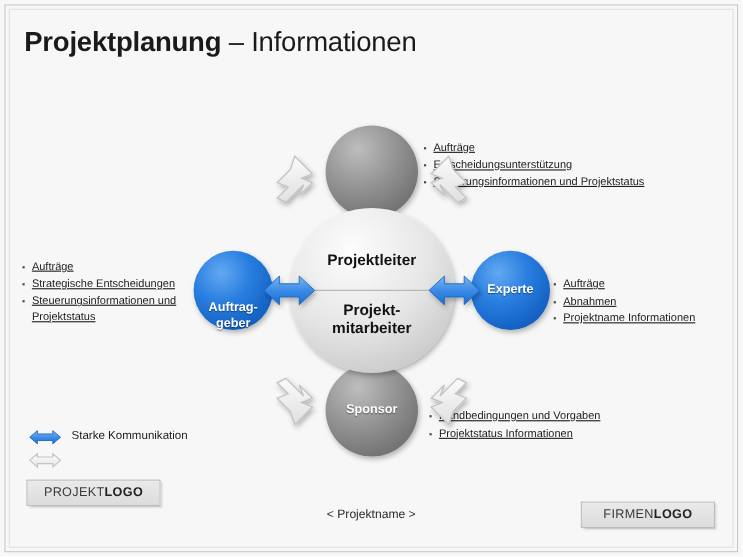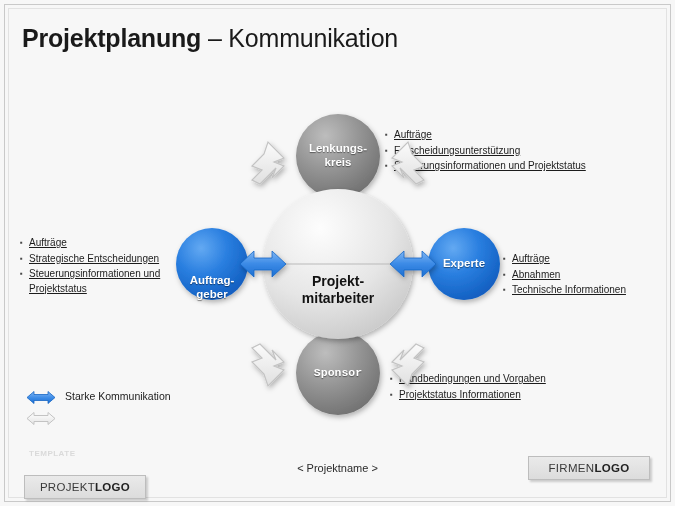--- a/index.html
+++ b/index.html
@@ -140,21 +140,21 @@
     box-shadow: 2px 2px 2px rgba(0,0,0,0.18);
     display: flex;
     align-items: center;
     justify-content: center;
     font-size: 11.5px;
     color: #3a3a3a;
     letter-spacing: 0.3px;
     box-sizing: border-box;
   }
   .logo-box b { color: #222; }
-  #logo-left  { left: 24px;  top: 475px; justify-content: center; }
+  #logo-left  { left: 24px;  top: 436px; justify-content: center; }
   #logo-right { left: 528px; top: 456px; }
   #project-name {
     position: absolute;
     left: 0; right: 0; top: 462px;
     text-align: center;
     font-size: 11px;
     color: #2a2a2a;
   }
   .watermark {
     position: absolute;
@@ -168,21 +168,21 @@
 </style>
 </head>
 <body>
 
 <div id="slide">
 
   <div class="frame-outer"></div>
   <div class="frame-inner"></div>
 
   <div class="title">
-    <span class="t-bold">Projektplanung</span><span class="t-light"> – Kommunikation</span>
+    <span class="t-bold">Projektplanung</span><span class="t-light"> – Informationen</span>
   </div>
 
   <div class="bullets" id="bullets-top">
     <div class="b-row">
       <span class="b-mark">▪</span>
       <span class="b-text">Aufträge</span>
     </div>
     <div class="b-row">
       <span class="b-mark">▪</span>
       <span class="b-text">Entscheidungsunterstützung</span>
@@ -212,21 +212,21 @@
     <div class="b-row">
       <span class="b-mark">▪</span>
       <span class="b-text">Aufträge</span>
     </div>
     <div class="b-row">
       <span class="b-mark">▪</span>
       <span class="b-text">Abnahmen</span>
     </div>
     <div class="b-row">
       <span class="b-mark">▪</span>
-      <span class="b-text">Technische Informationen</span>
+      <span class="b-text">Projektname Informationen</span>
     </div>
   </div>
 
   <div class="bullets" id="bullets-bottom">
     <div class="b-row">
       <span class="b-mark">▪</span>
       <span class="b-text">Randbedingungen und Vorgaben</span>
     </div>
     <div class="b-row">
       <span class="b-mark">▪</span>
@@ -310,27 +310,26 @@
 
       <g filter="url(#softShadow)">
         <polygon points="72,156 86,143 86,150 104,150 104,143 118,156 104,169 104,162 86,162 86,169" fill="url(#gradStrong)" stroke="#1766c4" stroke-width="0.8"></polygon>
       </g>
 
       <g filter="url(#softShadow)">
         <polygon points="222,156 236,143 236,150 254,150 254,143 268,156 254,169 254,162 236,162 236,169" fill="url(#gradStrong)" stroke="#1766c4" stroke-width="0.8"></polygon>
       </g>
     </svg>
 
-    <div class="node-label" style="left:120px; top:34px; width:100px;">Lenkungs-
-kreis</div>
-    <div class="node-label" style="left:120px; top:258px; width:100px;font-family:Liberation Mono, monospace;">Sponsor</div>
+    <div class="node-label" style="left:120px; top:258px; width:100px;">Sponsor</div>
     <div class="node-label" style="left:0px; top:142px; width:88px;margin-top:24px;">Auftrag-
 geber</div>
     <div class="node-label" style="left:252px; top:149px; width:88px;">Experte</div>
 
+    <div class="center-label" style="left:100px; top:120px; width:140px;">Projektleiter</div>
     <div class="center-label" style="left:100px; top:165px; width:140px;">Projekt-
 mitarbeiter</div>
   </div>
 
   <div id="legend">
     <div class="legend-row">
       <span class="legend-icon">
         <svg width="30" height="15" viewBox="0 0 30 15" xmlns="http://www.w3.org/2000/svg">
           <defs>
             <linearGradient id="lgStrong" x1="0" y1="0" x2="0" y2="1">

